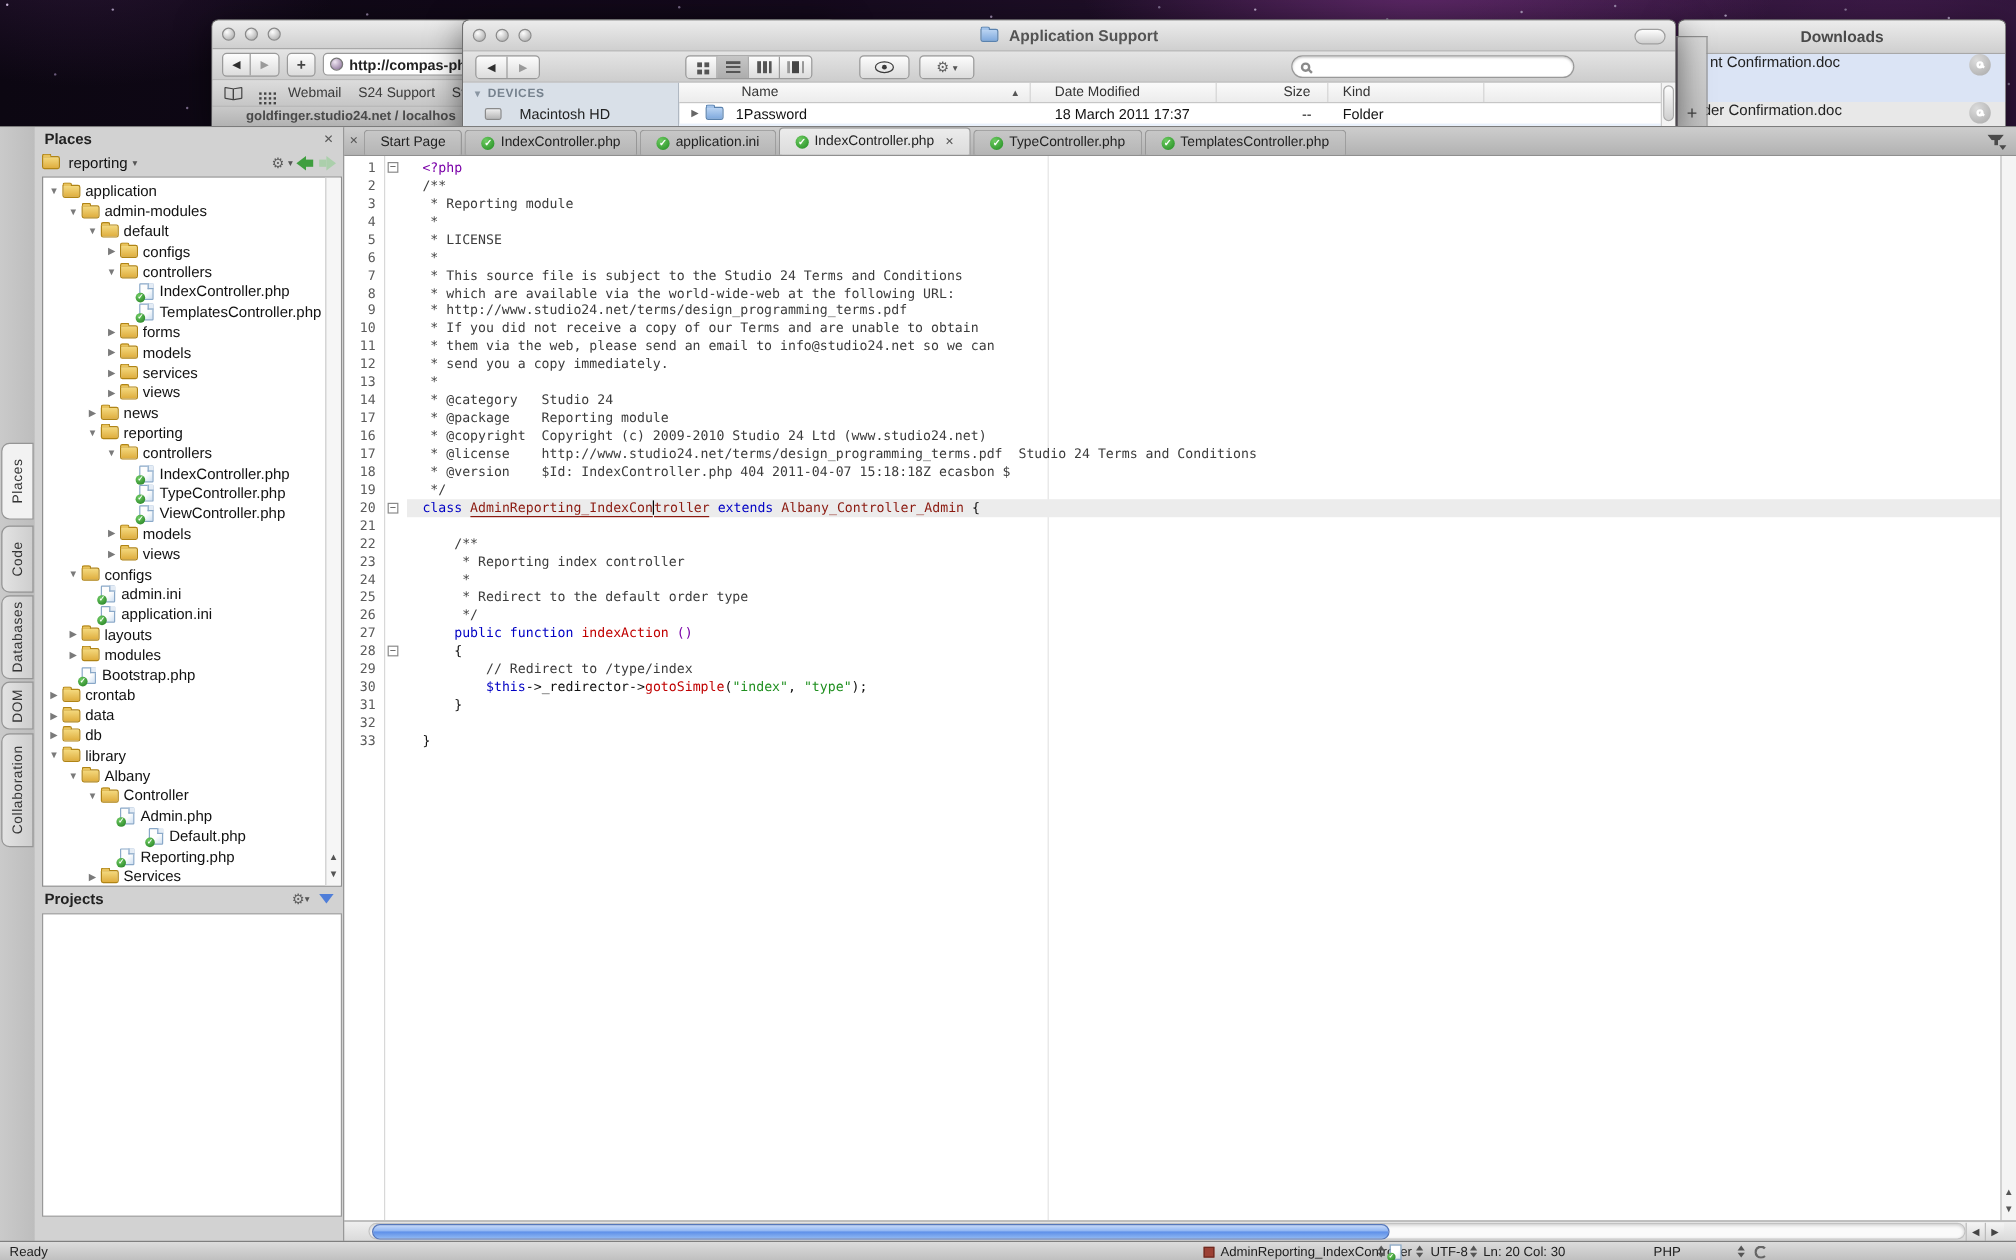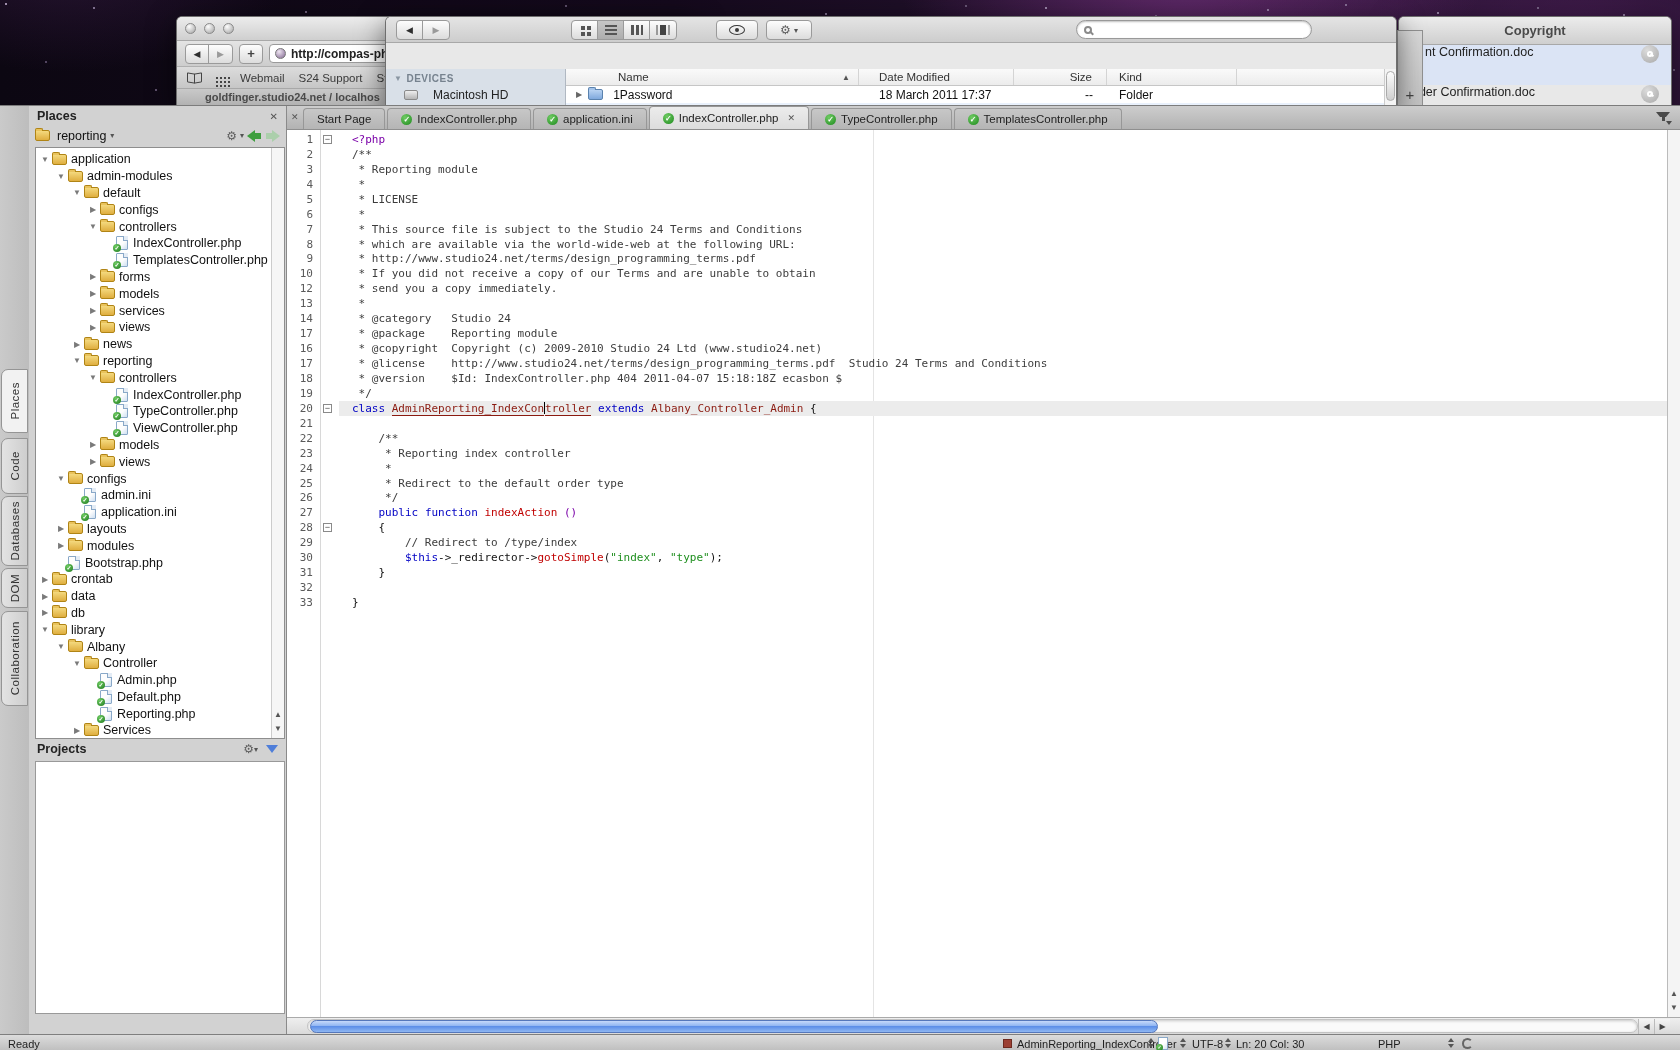--- a/index.html
+++ b/index.html
@@ -278,40 +278,50 @@
     <span class="bm">Webmail</span>
     <span class="bm">S24 Support</span>
     <span class="bm">St</span>
   </div>
   <div class="b-tabrow">
     <span>goldfinger.studio24.net / localhos</span>
   </div>
 </div>
 
 <div class="window downloads">
-  <div class="dl-title">Copyright</div>
+  <div class="dl-title">Downloads</div>
   <div class="dl-row hl">
     <span>nt Confirmation.doc</span>
     <span class="dl-zoom">
         <span class="mag"></span>
       </span>
   </div>
   <div class="dl-row second">
     <span>Order Confirmation.doc</span>
     <span class="dl-zoom">
         <span class="mag"></span>
       </span>
   </div>
 </div>
 
 <div class="sliver">
   <span>+</span>
 </div>
 
 <div class="window finder">
+  <div class="titlebar">
+    <span class="tl"></span>
+    <span class="tl"></span>
+    <span class="tl"></span>
+    <span class="wtitle">
+      <span class="folder-ic blue"></span>
+      <span>Application Support</span>
+    </span>
+    <span class="capsule"></span>
+  </div>
   <div class="f-toolbar">
     <div class="seg" style="left:10px">
       <div style="width:26px">
           <span class="navglyph">◀</span>
         </div>
       <div style="width:26px">
           <span class="navglyph dim">▶</span>
         </div>
     </div>
     <div class="seg" style="left:185px">
@@ -601,21 +611,21 @@
             <span class="folder-ic"></span>
             <span class="tree-label">Controller</span>
           </div>
           <div class="tree-row" style="padding-left: 50px;">
             <span class="tw"></span>
             <span class="file-ic">
               <span class="badge">✓</span>
             </span>
             <span class="tree-label">Admin.php</span>
           </div>
-          <div class="tree-row" style="padding-left: 50px;">
+          <div class="tree-row" style="padding-left: 74px;">
             <span class="tw"></span>
             <span class="file-ic">
               <span class="badge">✓</span>
             </span>
             <span class="tree-label">Default.php</span>
           </div>
           <div class="tree-row" style="padding-left: 50px;">
             <span class="tw"></span>
             <span class="file-ic">
               <span class="badge">✓</span>
@@ -726,20 +736,25 @@
           </div>
           <div class="cl">
             <span class="ln">9</span>
             <span class="fold"></span>
             <span class="ct"><span class="tk-cm"> * http://www.studio24.net/terms/design_programming_terms.pdf</span></span>
           </div>
           <div class="cl">
             <span class="ln">10</span>
             <span class="fold"></span>
             <span class="ct"><span class="tk-cm"> * If you did not receive a copy of our Terms and are unable to obtain</span></span>
+          </div>
+          <div class="cl">
+            <span class="ln">11</span>
+            <span class="fold"></span>
+            <span class="ct"><span class="tk-cm"> * them via the web, please send an email to info@studio24.net so we can</span></span>
           </div>
           <div class="cl">
             <span class="ln">12</span>
             <span class="fold"></span>
             <span class="ct"><span class="tk-cm"> * send you a copy immediately.</span></span>
           </div>
           <div class="cl">
             <span class="ln">13</span>
             <span class="fold"></span>
             <span class="ct"><span class="tk-cm"> *</span></span>

